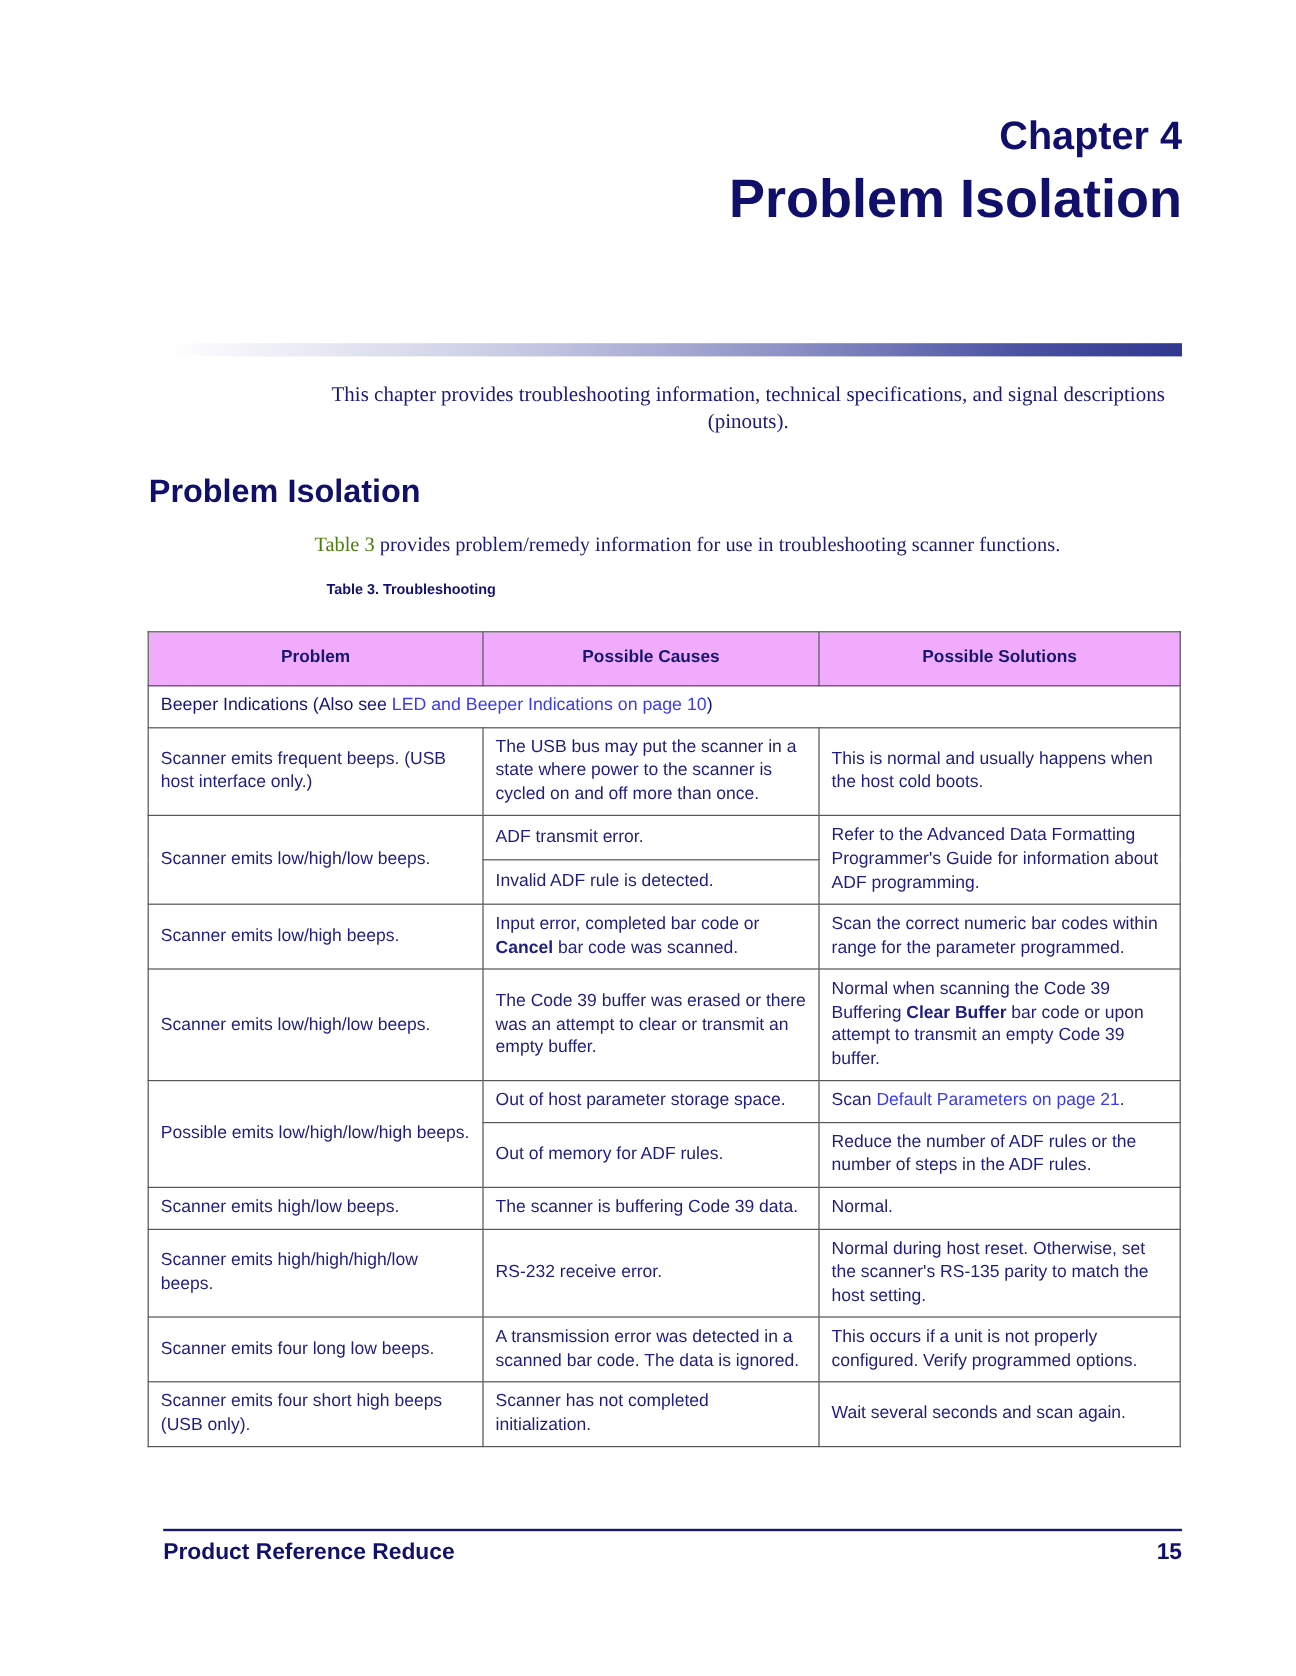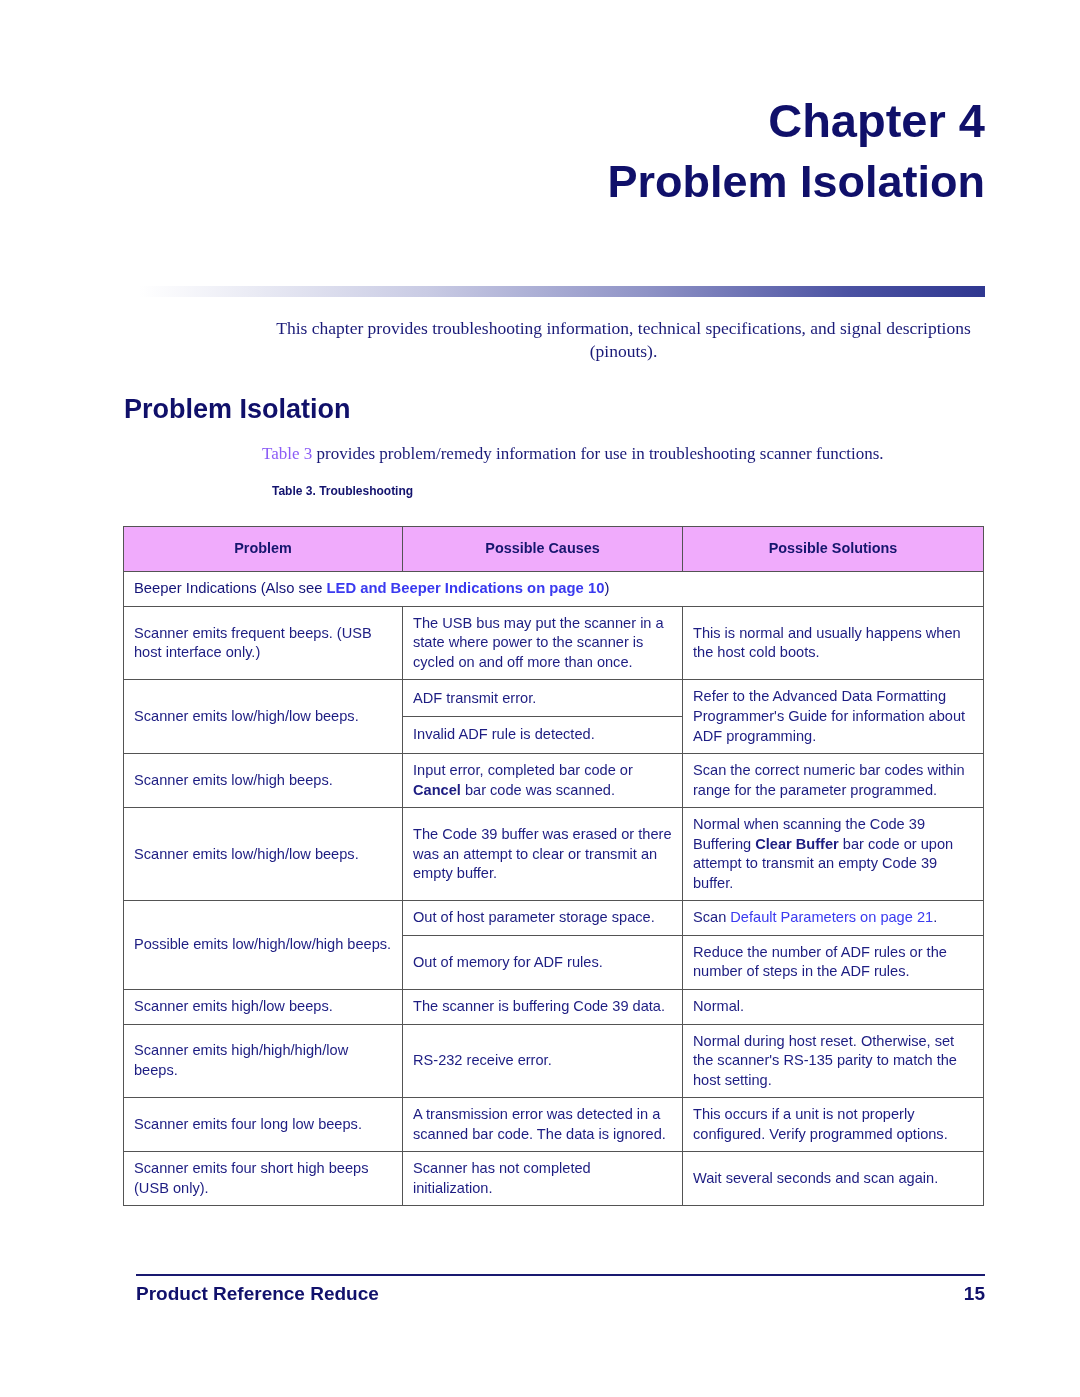--- a/index.html
+++ b/index.html
@@ -24,21 +24,21 @@
 
   
   .chapter-head {
     position: absolute;
     left: 123px;
     top: 95px;
     width: 862px;
     text-align: right;
   }
   .chapter-number {
-    font-size: 47px;
+    font-size: 33px;
     font-weight: bold;
     color: #10106a;
     letter-spacing: 0px;
     line-height: 1.12;
     white-space: nowrap;
   }
   .chapter-title {
     font-size: 45px;
     font-weight: bold;
     color: #10106a;
@@ -86,21 +86,21 @@
     position: absolute;
     left: 262px;
     top: 443px;
     width: 723px;
     font-family: "Liberation Serif", serif;
     font-size: 17px;
     line-height: 1.3;
     color: #1a1a78;
   }
   .table-intro .lnk {
-    color: #8b5cf6;
+    color: #4d7c0f;
   }
 
   
   .table-caption {
     position: absolute;
     left: 272px;
     top: 484px;
     font-size: 12px;
     font-weight: bold;
     color: #12126e;
@@ -145,21 +145,21 @@
   .col3 { width: 301px; }
 
   .section-row td {
     font-weight: bold;
     color: #141478;
     padding-top: 11px;
     padding-bottom: 12px;
     font-size: 14.8px;
   }
   .section-row .lnk {
-    font-weight: bold;
+    font-weight: normal;
     color: #3a3af0;
   }
   td .lnk { color: #3a3af0; }
   td b, .bold { font-weight: bold; }
 
   .cell-pad-sm { padding-top: 5px; padding-bottom: 5px; }
 
   
   .footer-rule {
     position: absolute;

